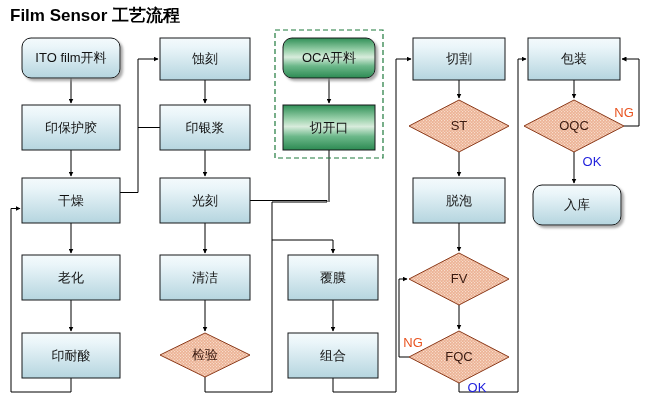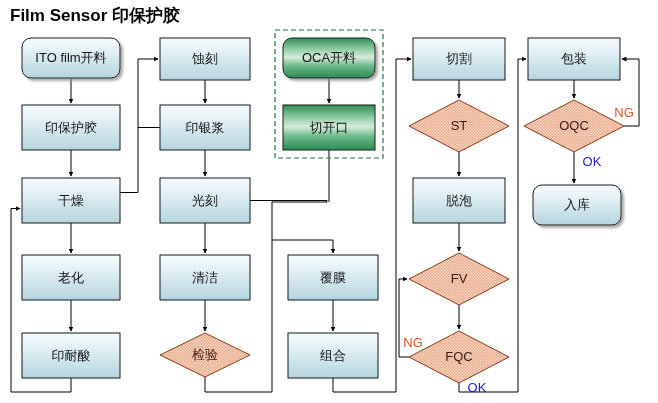--- a/index.html
+++ b/index.html
@@ -13,21 +13,21 @@
   .dtext{font-size:13px;fill:#3a1a10;text-anchor:middle;dominant-baseline:middle;}
   .lbl-ng{font-size:13px;fill:#e8531f;text-anchor:middle;dominant-baseline:middle;}
   .lbl-ok{font-size:13px;fill:#2222dd;text-anchor:middle;dominant-baseline:middle;}
   .edge{stroke:#000;stroke-width:1;fill:none;}
 </style>
 </head>
 <body>
 
 <div id="root">
 
-  <div class="title">Film Sensor 印保护胶</div>
+  <div class="title">Film Sensor 工艺流程</div>
 
   <svg id="chart" viewBox="0 0 658 403">
     <defs>
       <linearGradient id="gBlue" x1="0" y1="0" x2="0" y2="1">
         <stop offset="0%" stop-color="#f4fafc"></stop>
         <stop offset="22%" stop-color="#eaf5f9"></stop>
         <stop offset="100%" stop-color="#b5d5df"></stop>
       </linearGradient>
       <linearGradient id="gGreen" x1="0" y1="0" x2="0" y2="1">
         <stop offset="0%" stop-color="#2f8f56"></stop>

